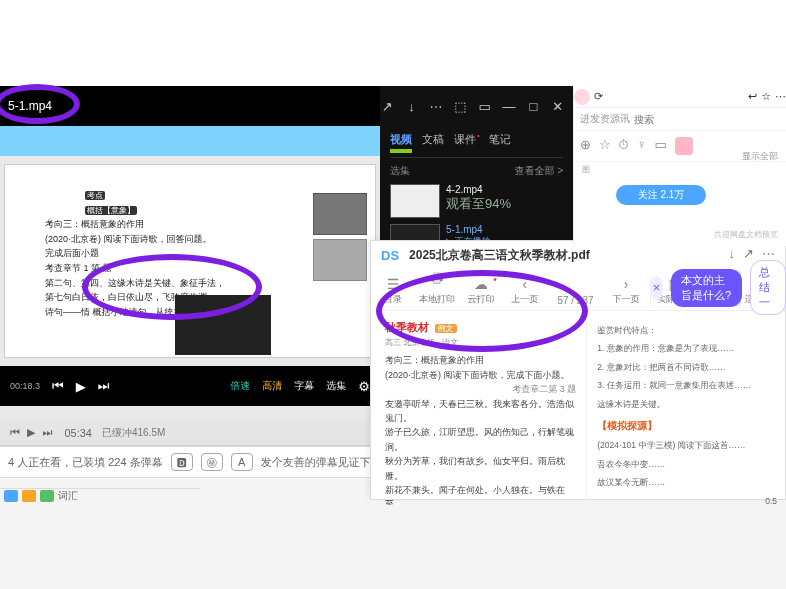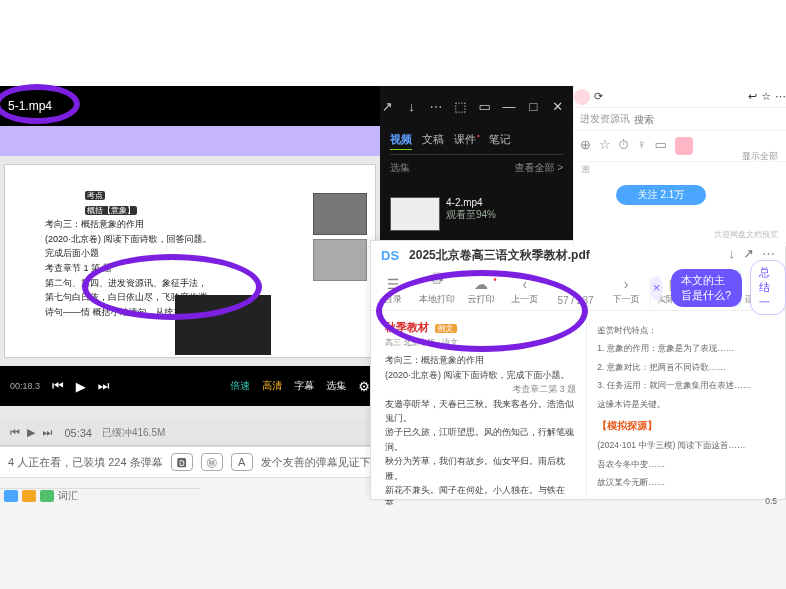--- a/index.html
+++ b/index.html
@@ -14,21 +14,21 @@
   }
   .top-strip {
     position: absolute; left:0; top:0; width:786px; height:86px; background:#fff;
   }
 
   
   .player {
     position: absolute;
     left: 0; top: 86px;
     width: 573px; height: 380px;
-    background: #c4b5fd;
+    background: #7dd3fc;
     color: #eaeaea;
   }
   .player-title {
     position: absolute; left: 0; top: 0; width: 380px; height: 40px;
     background: #000;
     color: #fff;
     font-size: 12px;
     display: flex; align-items:center;
     padding-left: 8px;
   }
@@ -102,29 +102,29 @@
 
   
   .pl-side {
     position:absolute; left:380px; top:40px; width:193px; height:200px;
     background:#111;
     color:#eaeaea;
     font-size:11px;
     padding:6px 10px;
   }
   .pl-tabs { display:flex; gap:10px; color:#bbb; font-size:11px; padding-bottom:4px; border-bottom:1px solid #333;}
-  .pl-tabs .active { color:#5ea0ff; font-weight:bold; border-bottom:1px solid #84cc16; padding-bottom:2px;}
+  .pl-tabs .active { color:#5ea0ff; font-weight:bold; border-bottom:4px solid #84cc16; padding-bottom:2px;}
   .pl-tabs .dot::after { content:"•"; color:#f33; font-size:8px; position:relative; top:-5px; left:1px;}
   .pl-sub { display:flex; justify-content:space-between; color:#888; font-size:10px; margin:6px 0;}
-  .pl-item { display:flex; gap:6px; margin:22px 0; }
+  .pl-item { display:flex; gap:6px; margin:6px 0; }
   .pl-thumb { width:50px; height:34px; background:#eee; border:1px solid #555;}
   .pl-thumb.dark { background:#222;}
   .pl-info { font-size:10px; }
   .pl-info .t { color:#eee;}
-  .pl-info .s { color:#9a9; font-size:10px;}
+  .pl-info .s { color:#9a9; font-size:13px;}
   .pl-info .t.play { color:#6fb0ff;}
   .pl-info .s.now { color:#6fb0ff; font-size:9px;}
   .pl-info .s.now::before { content:"▶ "; font-size:8px;}
 
   
   .under-bar {
     position:absolute; left:0; top:420px; width:380px; height:26px;
     background:#e5e5e5;
     display:flex; align-items:center; gap:10px; padding:0 8px; color:#666; font-size:11px;
     border-bottom:1px solid #ccc;
@@ -309,21 +309,21 @@
     <div class="slide-toolbar"></div>
     <div class="slide">
       <div class="slide-thumb"></div>
       <div class="slide-thumb2"></div>
       <div class="para" style="margin-left:40px;"><span class="hl">考点</span></div>
       <div class="para" style="margin-left:40px;"><span class="hl">概括【意象】</span></div>
       <div class="para">考向三：概括意象的作用</div>
       <div class="para">(2020·北京卷) 阅读下面诗歌，回答问题。</div>
       <div class="para">完成后面小题</div>
       <div class="para" style="text-align:left;">考查章节 1 第 题</div>
-      <div class="para">第二句、第四、进发资源讯、象征手法，</div>
+      <div class="para">第二句、第四、这缘木诗是关键、象征手法，</div>
       <div class="para">第七句白日依，白日依山尽，飞骑度临渊，</div>
       <div class="para">诗句——情 概括小结诗句，从统筹全部议</div>
       <div class="pdark"></div>
     </div>
     <div class="video-taskbar">
       <span></span>
         <span></span>
         <span></span>
         <span></span>
         <span></span>

